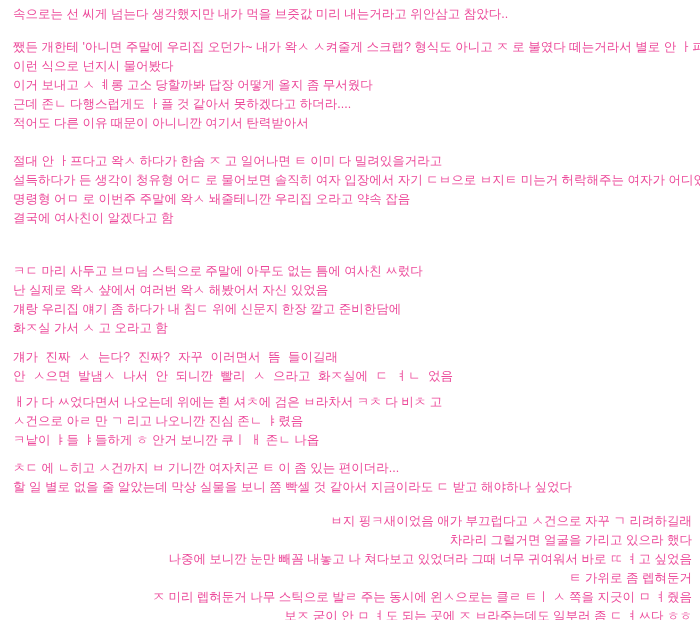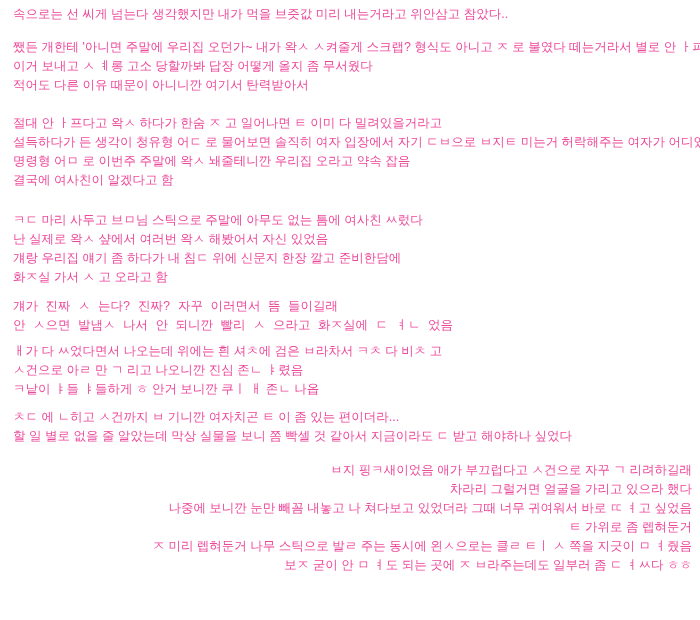--- a/index.html
+++ b/index.html
@@ -11,21 +11,21 @@
     overflow: hidden;
   }
   .post {
     font-family: "Liberation Sans", "DejaVu Sans", sans-serif;
     font-size: 12.5px;
     color: #ec4899;
     padding: 5px 8px 0 13px;
   }
   .para { margin: 0 0 14px 0; }
   .para.m19 { margin-bottom: 19px; }
-  .para.m21 { margin-bottom: 21px; }
+  .para.m21 { margin-bottom: 34px; }
   .para.m11 { margin-bottom: 11px; }
   .para.m13 { margin-bottom: 6px; font-family: Liberation Mono, monospace; }
   .para.m9  { margin-bottom: 9px; }
   .para.m15 { margin-bottom: 15px; }
   .para.m0  { margin-bottom: 0; text-align: right; }
   .line {
     line-height: 19px;
     white-space: nowrap;
     letter-spacing: 0px;
   }
@@ -34,21 +34,23 @@
 <body>
 
 <div class="post">
 
   <div class="para">
     <div class="line">속으로는 선 씨게 넘는다 생각했지만 내가 먹을 브즛값 미리 내는거라고 위안삼고 참았다..</div>
   </div>
 
   <div class="para m19">
     <div class="line">쨌든 개한테 '아니면 주말에 우리집 오던가~ 내가 왁ㅅ ㅅ켜줄게 스크랩? 형식도 아니고 ㅈ 로 불였다 떼는거라서 별로 안 ㅏ파 ㅋㅋㅋ'</div>
+    <div class="line">이런 식으로 넌지시 물어봤다</div>
     <div class="line">이거 보내고 ㅅ ㅖ롱 고소 당할까봐 답장 어떻게 올지 좀 무서웠다</div>
+    <div class="line">근데 존ㄴ 다행스럽게도 ㅏ플 것 같아서 못하겠다고 하더라....</div>
     <div class="line">적어도 다른 이유 때문이 아니니깐 여기서 탄력받아서</div>
   </div>
 
   <div class="para m21">
     <div class="line">절대 안 ㅏ프다고 왁ㅅ 하다가 한숨 ㅈ 고 일어나면 ㅌ 이미 다 밀려있을거라고</div>
     <div class="line">설득하다가 든 생각이 청유형 어ㄷ 로 물어보면 솔직히 여자 입장에서 자기 ㄷㅂ으로 ㅂ지ㅌ 미는거 허락해주는 여자가 어디있겠나 싶어서</div>
     <div class="line">명령형 어ㅁ 로 이번주 주말에 왁ㅅ 놰줄테니깐 우리집 오라고 약속 잡음</div>
     <div class="line">결국에 여사친이 알겠다고 함</div>
   </div>
 

